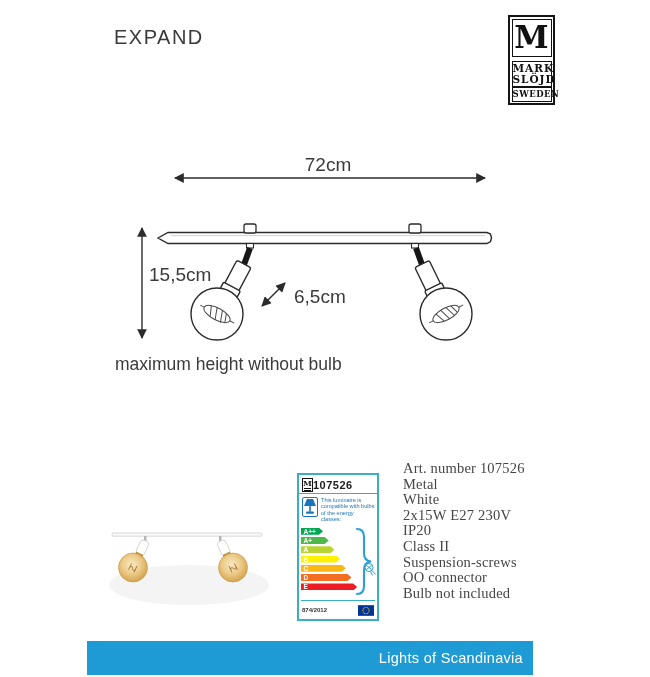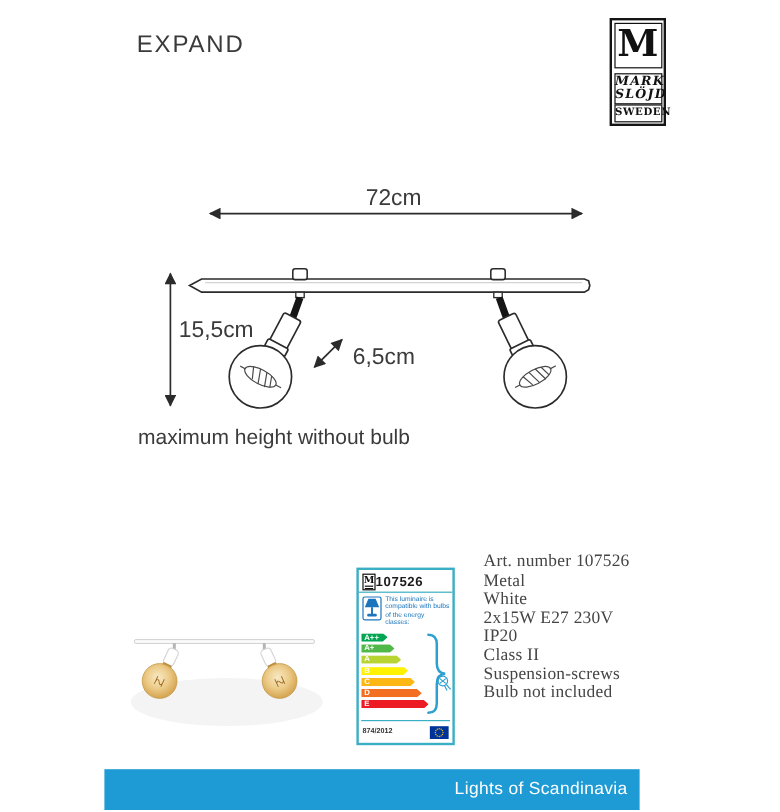--- a/index.html
+++ b/index.html
@@ -8,21 +8,21 @@
 
   
   .title{position:absolute;left:114px;top:26px;font-size:20px;letter-spacing:1.5px;color:#3a3a3a;text-align:center;}
 
   
   .brand{position:absolute;left:508px;top:15px;width:47px;height:90px;border:2px solid #151515;
          box-sizing:border-box;padding:1.5px;display:flex;flex-direction:column;
          font-family:"DejaVu Serif",serif;color:#111;text-align:center;background:#fff;}
   .brand-m{border:1.5px solid #111;height:36px;display:flex;align-items:center;justify-content:center;
            font-size:31px;font-weight:bold;line-height:1;}
-  .brand-mid{border:1.5px solid #111;margin-top:4px;padding:1px 0;font-style:italic;}
+  .brand-mid{border:1.5px solid #111;margin-top:4px;padding:1px 0;}
   .brand-mid div{font-size:10.5px;font-weight:bold;letter-spacing:1px;line-height:11px;}
   .brand-sweden{border:1.5px solid #111;margin-top:0;font-size:8.5px;font-weight:bold;
                 letter-spacing:0.5px;line-height:13px;}
 
   
   .diagram{position:absolute;left:0;top:140px;width:650px;height:245px;}
   .dim-text{font-family:"Liberation Sans",sans-serif;font-size:19px;fill:#3b3b3b;}
 
   .caption{position:absolute;left:115px;top:354px;font-size:17.5px;color:#3b3b3b;}
 
@@ -235,20 +235,21 @@
   </div>
 
   <div class="specs">
       <div class="spec-line">Art. number 107526</div>
       <div class="spec-line">Metal</div>
       <div class="spec-line">White</div>
       <div class="spec-line">2x15W E27 230V</div>
       <div class="spec-line">IP20</div>
       <div class="spec-line">Class II</div>
       <div class="spec-line">Suspension-screws</div>
+      <div class="spec-line">OO connector</div>
       <div class="spec-line">Bulb not included</div>
     </div>
 
   <div class="footer-bar" style="background: rgb(30, 155, 212);">
     <span style="color: rgb(255, 255, 255);">Lights of Scandinavia</span>
   </div>
 
 </div>
 
 </body></html>

